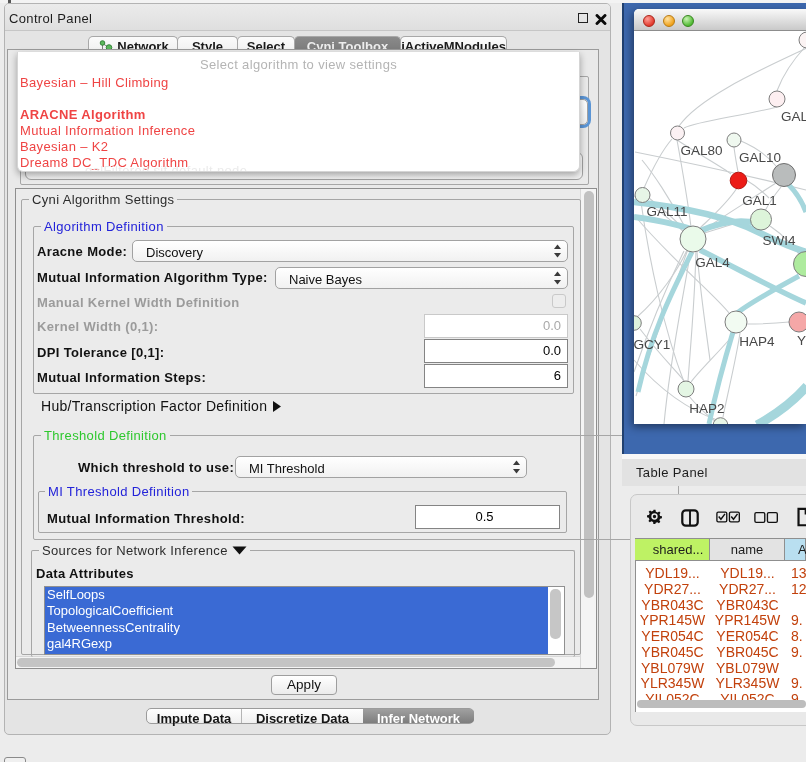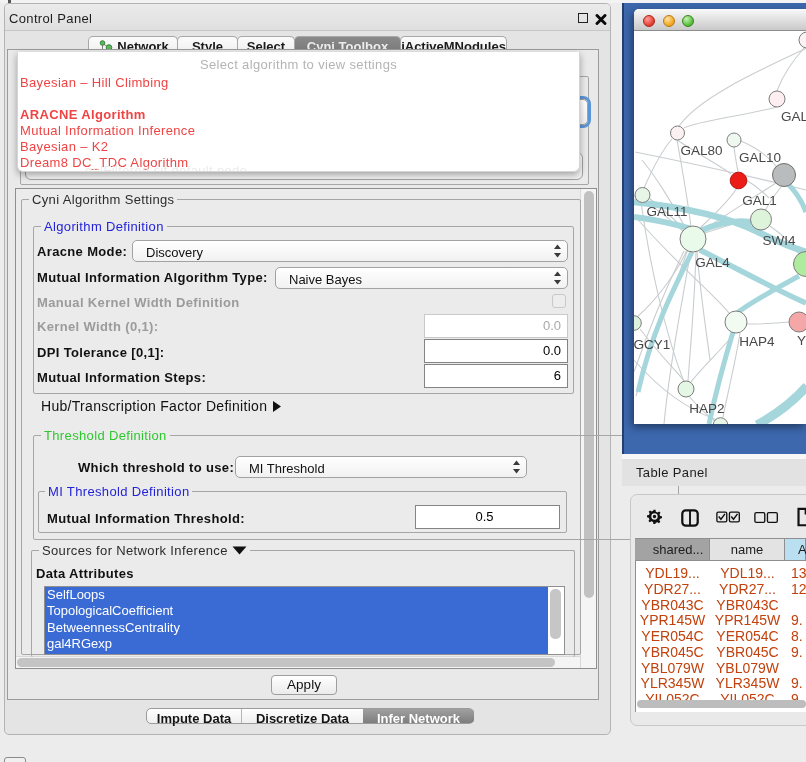--- a/index.html
+++ b/index.html
@@ -254,21 +254,21 @@
 <svg class="abs" style="left:754px; top:511px;" width="26" height="13" viewBox="0 0 29 14">
   <rect x="1" y="1.5" width="11" height="11" rx="1.5" fill="none" stroke="#111" stroke-width="1.5"></rect>
   <rect x="15" y="1.5" width="11" height="11" rx="1.5" fill="none" stroke="#111" stroke-width="1.5"></rect>
 </svg>
 <svg class="abs" style="left:795px; top:507px;" width="18" height="21" viewBox="0 0 18 23">
   <path d="M3,2 L11,2 L16,7 L16,20 L3,20 Z" fill="none" stroke="#111" stroke-width="2.4"></path>
     <path d="M10.5,2.5 L10.5,7.5 L15.5,7.5" fill="none" stroke="#111" stroke-width="1.6"></path>
 </svg>
 
 <div class="abs" style="left:635px; top:538px; width:171px; height:174px; background:#fff; border-left:1px solid #8f8f8f;"></div>
-<div class="th" style="left:635px; width:75px; background:#a3a3a3; padding-left:12px;">shared...</div>
+<div class="th" style="left:635px; width:75px; background:#bef264; padding-left:12px;">shared...</div>
 <div class="th" style="left:710px; width:75px; background:#e3e3e3;">name</div>
 <div class="th" style="left:785px; width:21px; background:#b9dff0; text-align:left; padding-left:13px;">A</div>
 <div class="abs" id="rows" style="left:635px; top:565px; width:175px; height:135px; overflow:hidden; font-size:14px; color:#c2410c;">
     <div style="position:absolute; top:0px; left:0; width:75px; text-align:center;">YDL19...</div>
     <div style="position:absolute; top:0px; left:75px; width:75px; text-align:center;">YDL19...</div>
     <div style="position:absolute; top:0px; left:156px;">13</div>
     <div style="position:absolute; top:15.75px; left:0; width:75px; text-align:center;">YDR27...</div>
     <div style="position:absolute; top:15.75px; left:75px; width:75px; text-align:center;">YDR27...</div>
     <div style="position:absolute; top:15.75px; left:156px;">12</div>
     <div style="position:absolute; top:31.5px; left:0; width:75px; text-align:center;">YBR043C</div>

